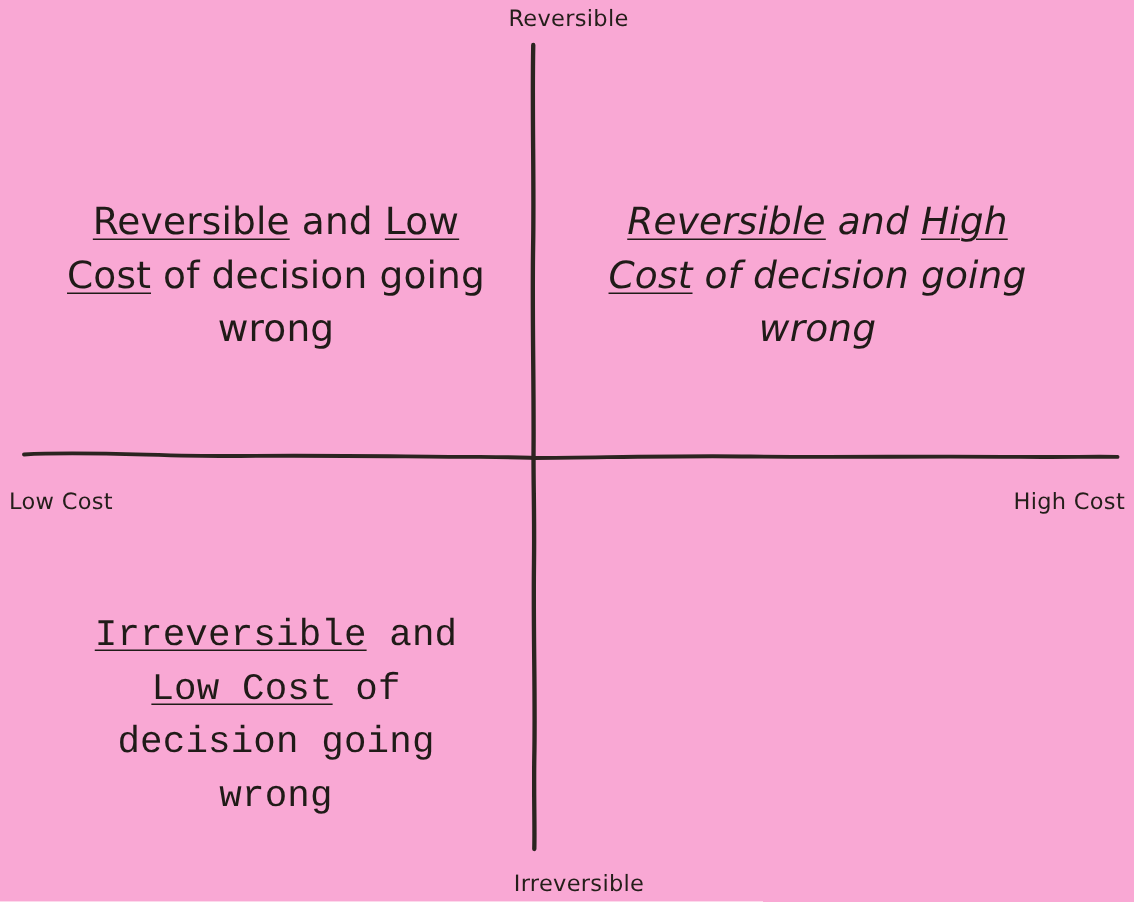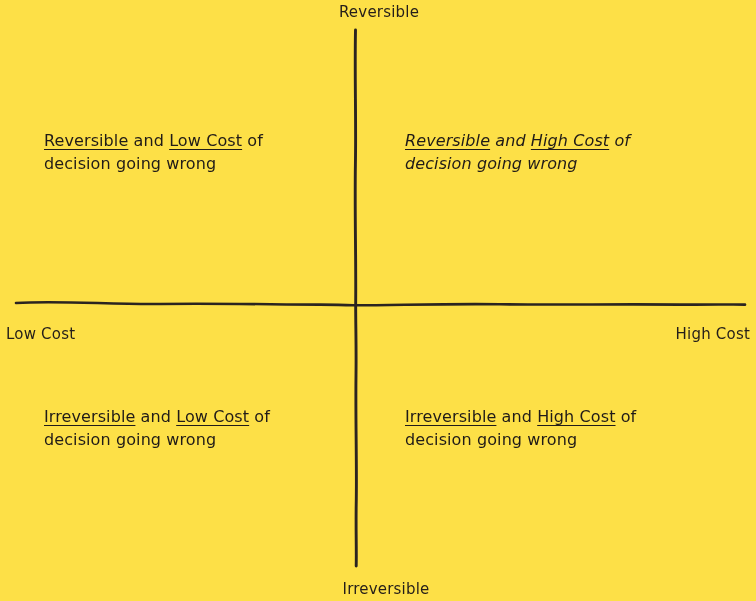--- a/index.html
+++ b/index.html
@@ -8,21 +8,21 @@
     padding: 0;
     background: #ffffff;
   }
   body {
     font-family: "DejaVu Sans", sans-serif;
   }
   #canvas {
     position: relative;
     width: 756px;
     height: 601px;
-    background: #fde047;
+    background: #f9a8d4;
     overflow: hidden;
   }
   .axes-svg {
     position: absolute;
     left: 0;
     top: 0;
     width: 756px;
     height: 601px;
     pointer-events: none;
   }
@@ -58,35 +58,35 @@
   }
   .axis-label.right {
     right: 6px;
     top: 326px;
   }
 
   
   .quadrant {
     position: absolute;
     width: 280px;
-    text-align: left;
+    text-align: center;
     font-family: "DejaVu Sans", sans-serif;
-    font-size: 16px;
+    font-size: 25px;
     line-height: 1.42;
     color: #201b18;
     letter-spacing: 0.1px;
   }
   .quadrant .u {
     text-decoration: underline;
     text-underline-offset: 3px;
     text-decoration-thickness: 1.3px;
   }
   .q-tl { left: 44px;  top: 130px; }
   .q-tr { left: 405px; top: 130px; font-style: italic; }
-  .q-bl { left: 44px;  top: 406px; }
+  .q-bl { left: 44px;  top: 406px; font-family: Liberation Mono, monospace; }
   .q-br { left: 405px; top: 406px; }
 </style>
 </head>
 <body>
 
 <div id="canvas">
 
   <svg class="axes-svg" viewBox="0 0 756 601" xmlns="http://www.w3.org/2000/svg">
 
     <path d="M 16,303 C 60,300.4 110,304.6 160,304.0 C 215,303.3 270,304.4 320,304.6
@@ -115,17 +115,14 @@
   </div>
 
   <div class="quadrant q-tr">
     <span class="u">Reversible</span><span> and </span><span class="u">High Cost</span><span> of decision going wrong</span>
   </div>
 
   <div class="quadrant q-bl">
     <span class="u">Irreversible</span><span> and </span><span class="u">Low Cost</span><span> of decision going wrong</span>
   </div>
 
-  <div class="quadrant q-br">
-    <span class="u">Irreversible</span><span> and </span><span class="u">High Cost</span><span> of decision going wrong</span>
-  </div>
 
 </div>
 
 </body></html>

